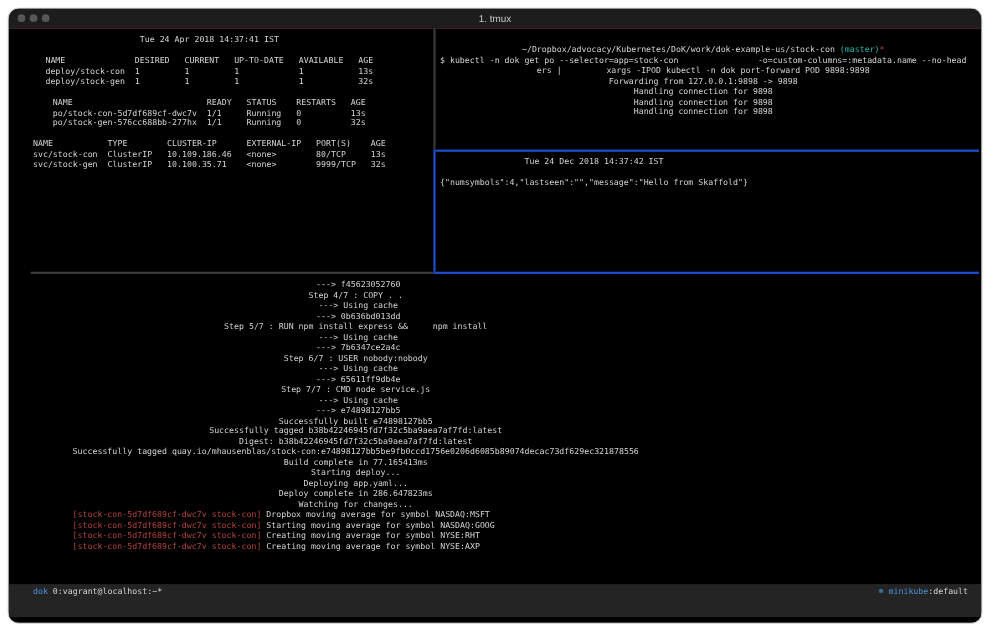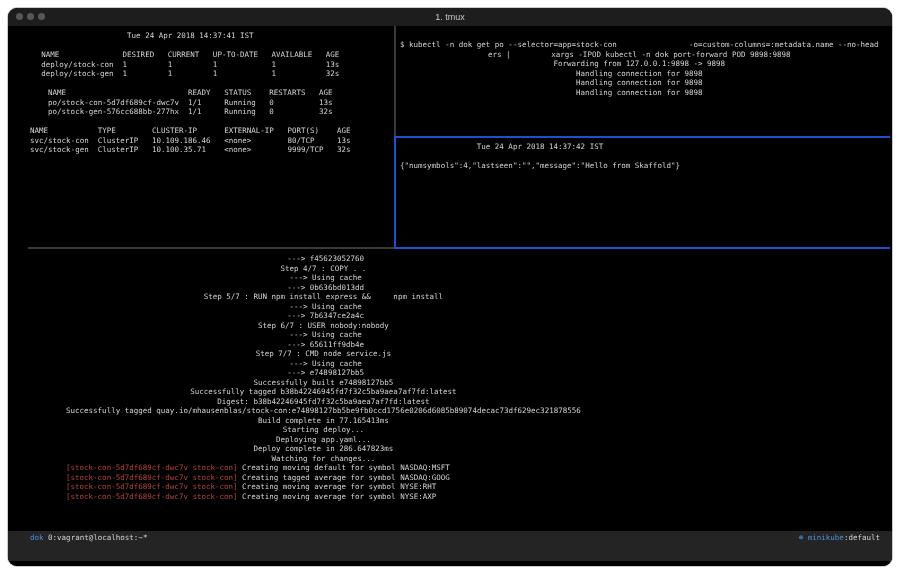--- a/index.html
+++ b/index.html
@@ -66,29 +66,30 @@
 
 NAME                           READY   STATUS    RESTARTS   AGE
 po/stock-con-5d7df689cf-dwc7v  1/1     Running   0          13s
 po/stock-gen-576cc688bb-277hx  1/1     Running   0          32s
 
 NAME           TYPE        CLUSTER-IP      EXTERNAL-IP   PORT(S)    AGE
 svc/stock-con  ClusterIP   10.109.186.46   &lt;none&gt;        80/TCP     13s
 svc/stock-gen  ClusterIP   10.100.35.71    &lt;none&gt;        9999/TCP   32s</pre>
 
       <div class="pane topright">
+        <pre><span>~/Dropbox/advocacy/Kubernetes/DoK/work/dok-example-us/stock-con </span><span class="cyan">(master)</span><span class="red">*</span></pre>
         <pre>$ kubectl -n dok get po --selector=app=stock-con                -o=custom-columns=:metadata.name --no-head
 ers |         xargs -IPOD kubectl -n dok port-forward POD 9898:9898
 Forwarding from 127.0.0.1:9898 -&gt; 9898
 Handling connection for 9898
 Handling connection for 9898
 Handling connection for 9898</pre>
       </div>
 
-      <pre class="pane midright">Tue 24 Apr 2018 14:37:42 IST
+      <pre class="pane midright">Tue 24 Dec 2018 14:37:42 IST
 
 {"numsymbols":4,"lastseen":"","message":"Hello from Skaffold"}</pre>
 
       <div class="pane bottomp">
         <pre> ---&gt; f45623052760
 Step 4/7 : COPY . .
  ---&gt; Using cache
  ---&gt; 0b636bd013dd
 Step 5/7 : RUN npm install express &amp;&amp;     npm install
  ---&gt; Using cache
@@ -102,22 +103,22 @@
 Successfully built e74898127bb5
 Successfully tagged b38b42246945fd7f32c5ba9aea7af7fd:latest
 Digest: b38b42246945fd7f32c5ba9aea7af7fd:latest
 Successfully tagged quay.io/mhausenblas/stock-con:e74898127bb5be9fb0ccd1756e0206d6085b89074decac73df629ec321878556
 Build complete in 77.165413ms
 Starting deploy...
 Deploying app.yaml...
 Deploy complete in 286.647823ms
 Watching for changes...</pre>
         <div>
-            <div class="log-line"><span class="red">[stock-con-5d7df689cf-dwc7v stock-con]</span><span> Creating moving default for symbol NASDAQ:MSFT</span></div>
-            <div class="log-line"><span class="red">[stock-con-5d7df689cf-dwc7v stock-con]</span><span> Creating tagged average for symbol NASDAQ:GOOG</span></div>
+            <div class="log-line"><span class="red">[stock-con-5d7df689cf-dwc7v stock-con]</span><span> Dropbox moving average for symbol NASDAQ:MSFT</span></div>
+            <div class="log-line"><span class="red">[stock-con-5d7df689cf-dwc7v stock-con]</span><span> Starting moving average for symbol NASDAQ:GOOG</span></div>
             <div class="log-line"><span class="red">[stock-con-5d7df689cf-dwc7v stock-con]</span><span> Creating moving average for symbol NYSE:RHT</span></div>
             <div class="log-line"><span class="red">[stock-con-5d7df689cf-dwc7v stock-con]</span><span> Creating moving average for symbol NYSE:AXP</span></div>
           </div>
       </div>
 
       <div class="div-v b-gray vd-top"></div>
       <div class="div-v b-blue vd-bottom"></div>
       <div class="div-h b-blue hd-right-top"></div>
       <div class="div-h b-gray hd-bottom-left"></div>
       <div class="div-h b-blue hd-bottom-right"></div>

